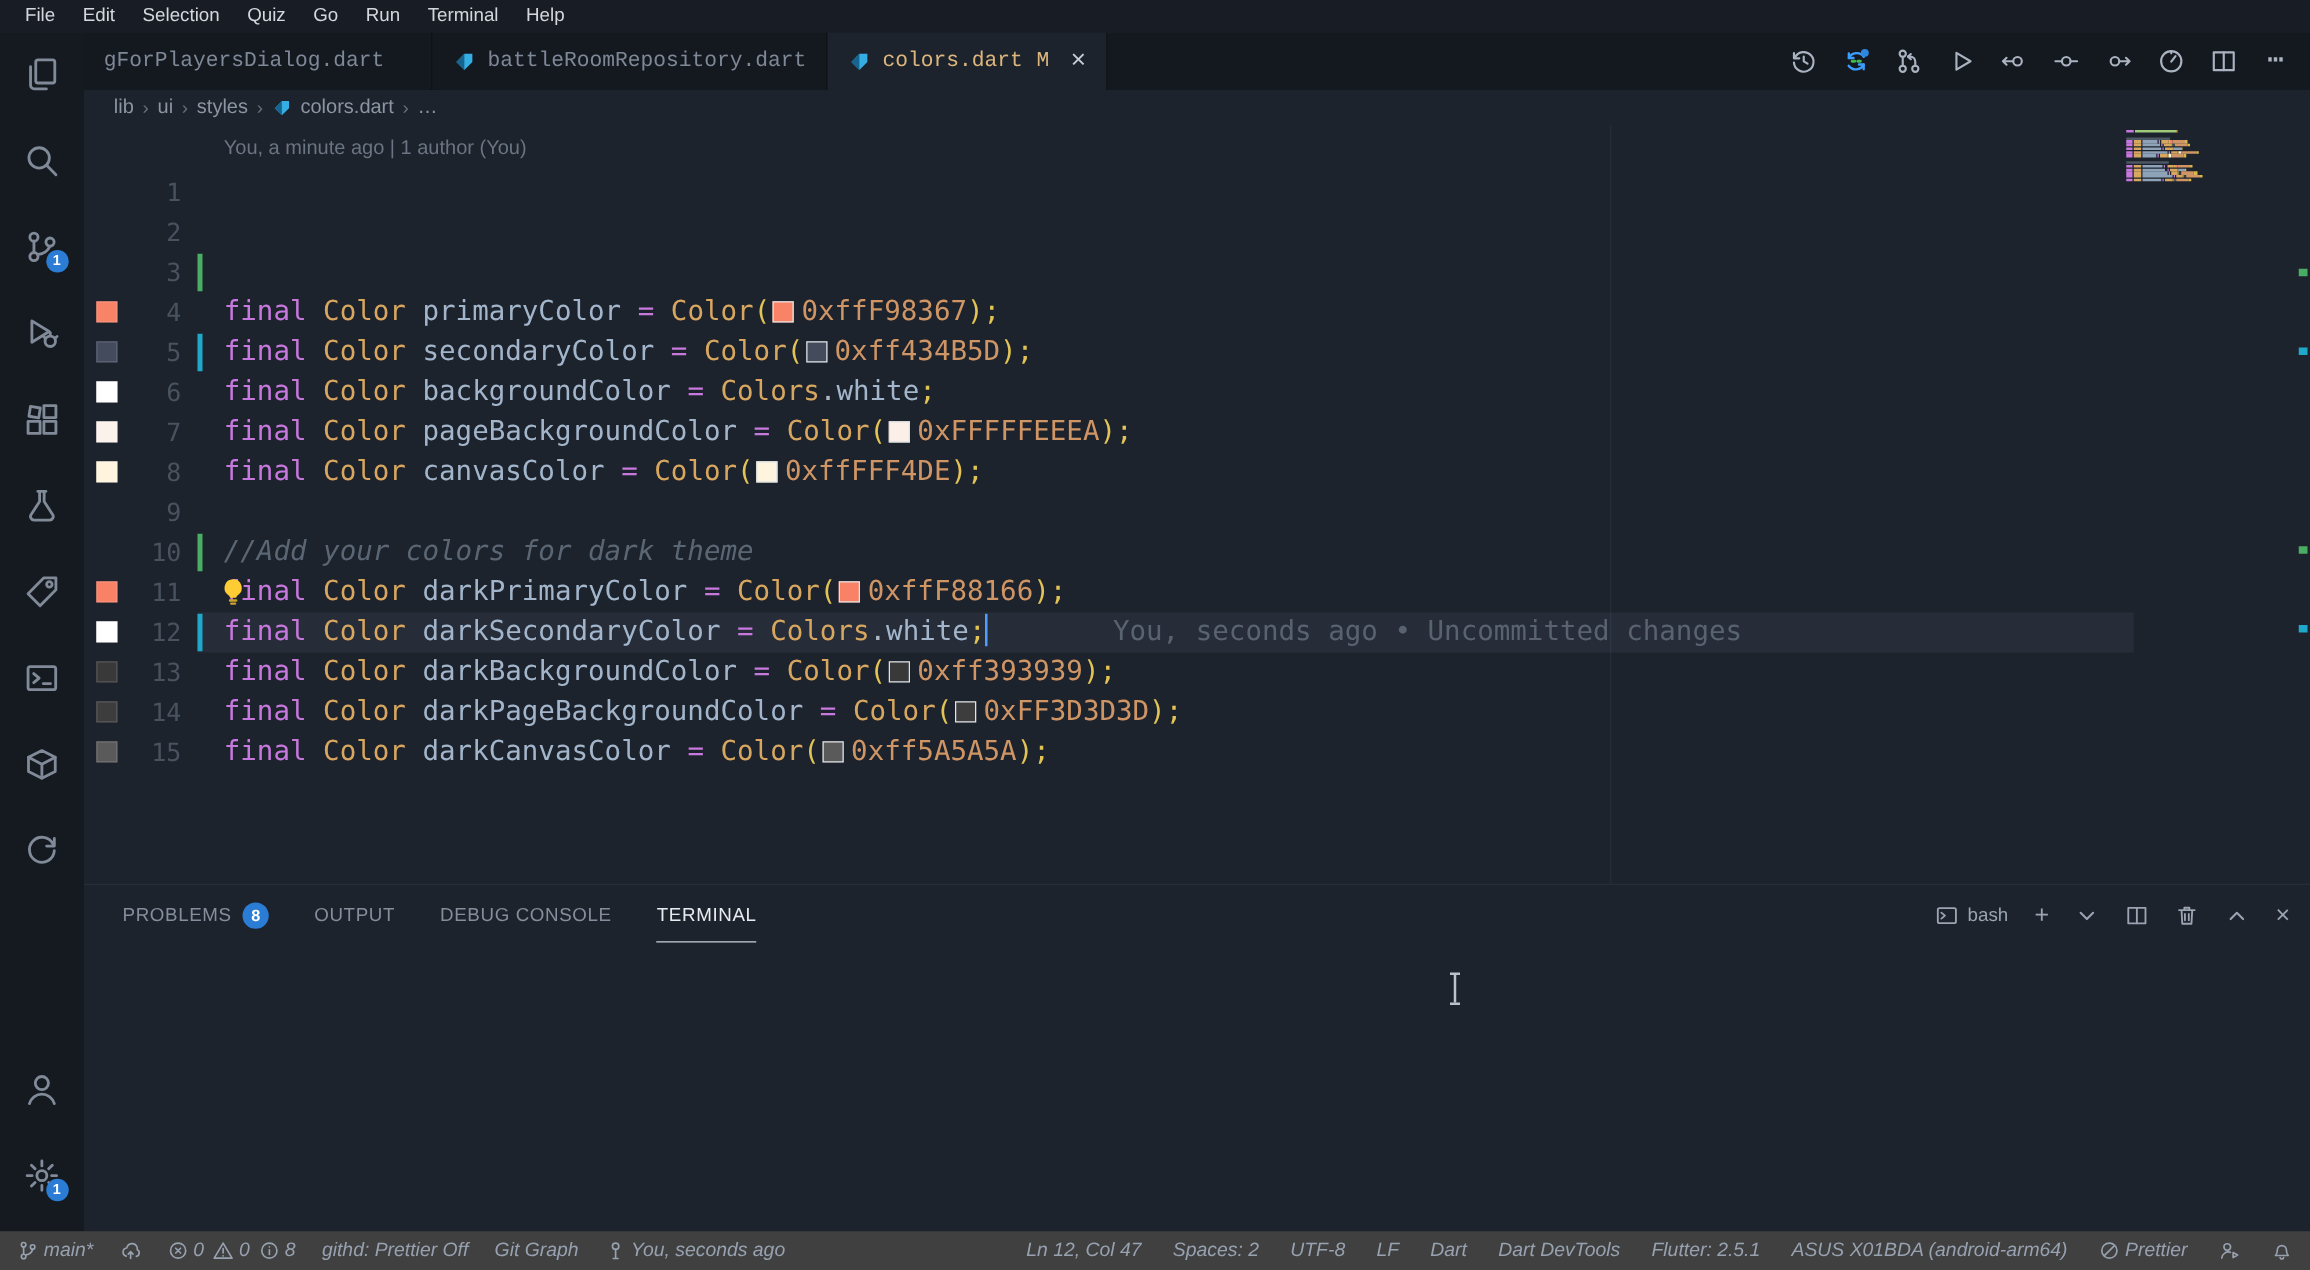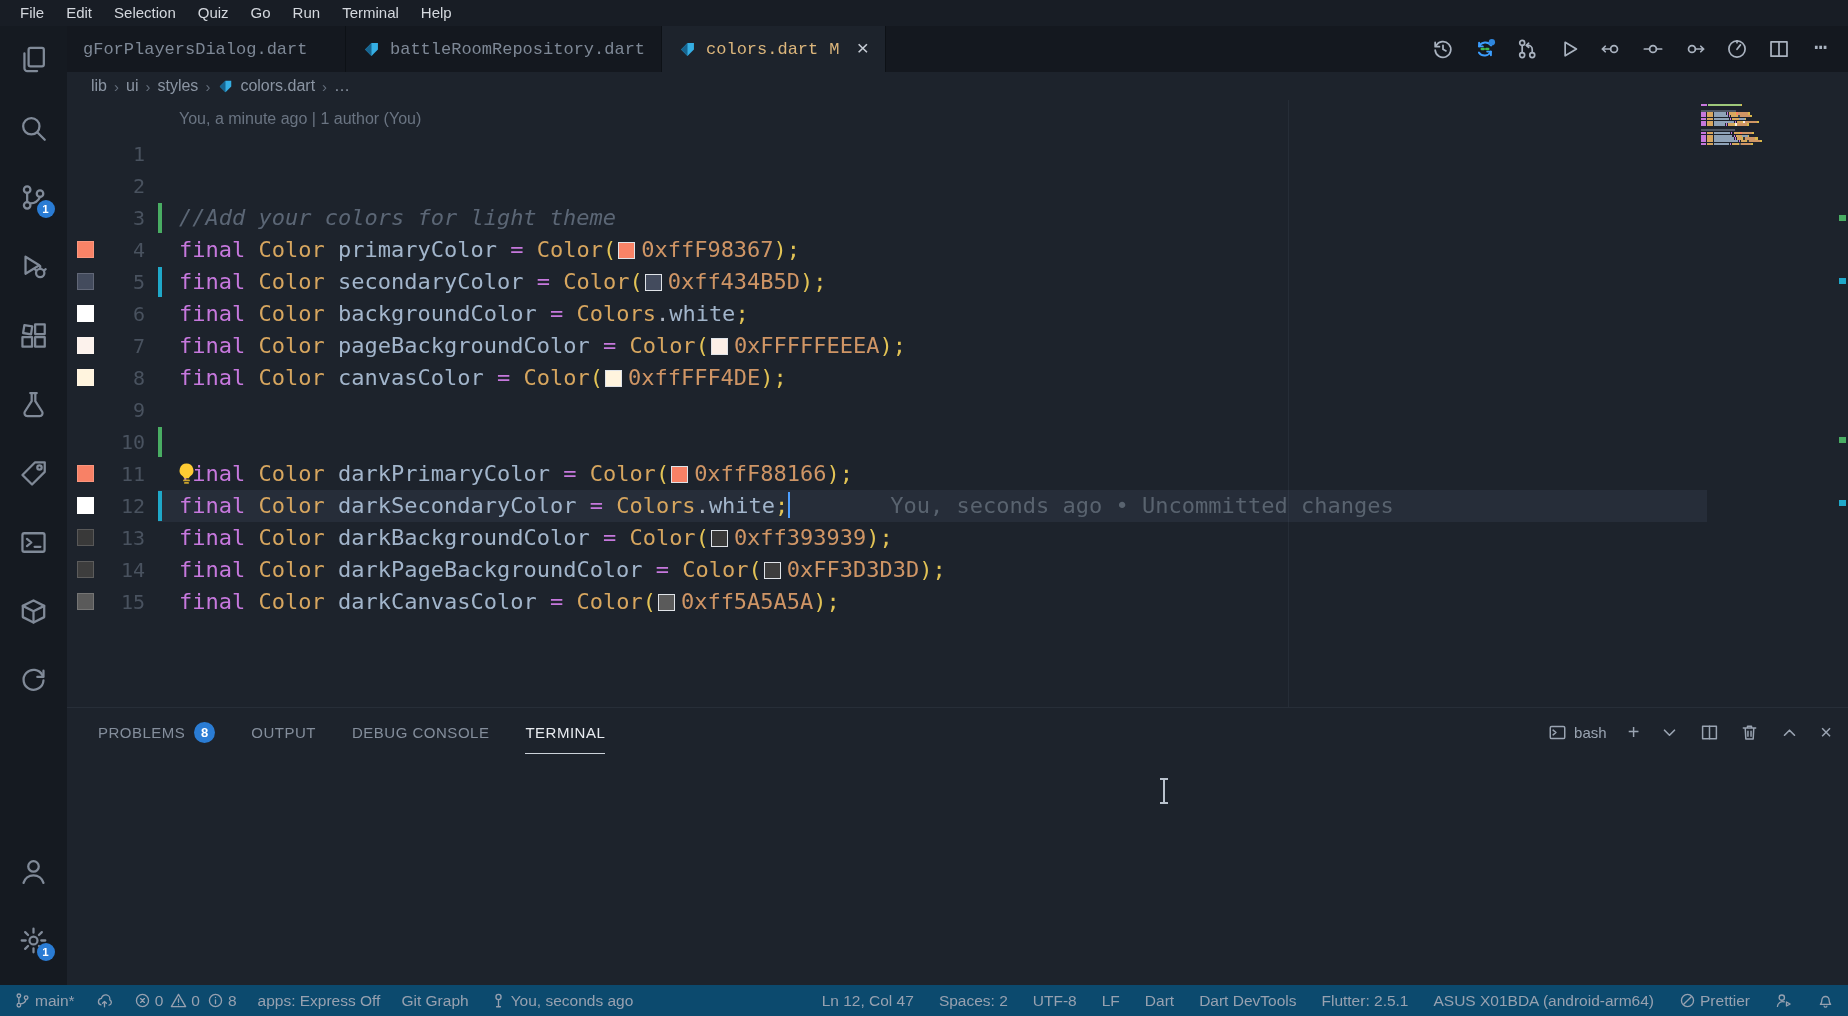--- a/index.html
+++ b/index.html
@@ -78,21 +78,21 @@
   .panel-actions .tglyph{font-size:20px;color:#9aa4b2;}
   .term{padding:8px 0 0 31px;font-family:"DejaVu Sans Mono",monospace;font-size:19px;font-weight:bold;}
   .t-user{color:#2bc272;}
   .t-colon{color:#d6dae0;}
   .t-path{color:#3e7fd6;}
   .t-dollar{color:#d6dae0;font-weight:normal;}
   .ibeam{position:absolute;left:1096px;top:72px;width:2px;height:22px;background:#b9c2cd;}
   .ibeam::before,.ibeam::after{content:"";position:absolute;left:-3px;width:8px;height:2px;background:#b9c2cd;}
   .ibeam::before{top:-2px;} .ibeam::after{bottom:-2px;}
   
-  .statusbar{position:absolute;bottom:0;left:0;right:0;height:31px;background:#0c4a6e;display:flex;align-items:center;padding:0 14px;font-size:15.5px;color:#97a1b0;z-index:6;}
+  .statusbar{position:absolute;bottom:0;left:0;right:0;height:31px;background:#404040;display:flex;align-items:center;padding:0 14px;font-size:15.5px;color:#97a1b0;z-index:6;font-style:italic;}
   .sb-left{display:flex;gap:21px;align-items:center;}
   .sb-right{margin-left:auto;display:flex;gap:25px;align-items:center;}
   .sb-item{display:flex;gap:7px;align-items:center;white-space:nowrap;}
   .sb-item svg{width:17px;height:17px;}
   .sb-seg{display:flex;gap:4px;align-items:center;}
 </style>
 </head>
 <body>
 
 <div class="menubar" id="menubar">
@@ -305,28 +305,28 @@
         <span>…</span>
       </span>
     </div>
 
   <div class="code-area" id="codearea">
     <div class="ruler"></div>
     <div class="codelens">You, a minute ago | 1 author (You)</div>
     <div class="lines" id="lines">
         <div class="line"><span class="gnum">1</span></div>
         <div class="line"><span class="gnum">2</span><span class="codetxt"></span></div>
-        <div class="line"><span class="gnum">3</span><span class="gbar a"></span><span class="codetxt"><span class="tok-cm">//Add your colors for light theme</span></span></div>
+        <div class="line"><span class="gnum">3</span><span class="gbar a"></span></div>
         <div class="line"><span class="gsw" style="background: rgb(249, 131, 103);"></span><span class="gnum">4</span><span class="codetxt"><span class="tok-kw">final</span><span class="tok-tx"> </span><span class="tok-cl">Color</span><span class="tok-tx"> </span><span class="tok-vr">primaryColor</span><span class="tok-tx"> </span><span class="tok-op">=</span><span class="tok-tx"> </span><span class="tok-cl">Color</span><span class="tok-pn">(</span><span class="isw" style="background: rgb(249, 131, 103);"></span><span class="tok-nu">0xffF98367</span><span class="tok-pn">);</span></span></div>
         <div class="line"><span class="gsw" style="background: rgb(67, 75, 93);"></span><span class="gnum">5</span><span class="gbar m"></span><span class="codetxt"><span class="tok-kw">final</span><span class="tok-tx"> </span><span class="tok-cl">Color</span><span class="tok-tx"> </span><span class="tok-vr">secondaryColor</span><span class="tok-tx"> </span><span class="tok-op">=</span><span class="tok-tx"> </span><span class="tok-cl">Color</span><span class="tok-pn">(</span><span class="isw" style="background: rgb(67, 75, 93);"></span><span class="tok-nu">0xff434B5D</span><span class="tok-pn">);</span></span></div>
         <div class="line"><span class="gsw" style="background: rgb(255, 255, 255);"></span><span class="gnum">6</span><span class="codetxt"><span class="tok-kw">final</span><span class="tok-tx"> </span><span class="tok-cl">Color</span><span class="tok-tx"> </span><span class="tok-vr">backgroundColor</span><span class="tok-tx"> </span><span class="tok-op">=</span><span class="tok-tx"> </span><span class="tok-cl">Colors</span><span class="tok-dt">.</span><span class="tok-vr">white</span><span class="tok-pn">;</span></span></div>
         <div class="line"><span class="gsw" style="background: rgb(252, 242, 236);"></span><span class="gnum">7</span><span class="codetxt"><span class="tok-kw">final</span><span class="tok-tx"> </span><span class="tok-cl">Color</span><span class="tok-tx"> </span><span class="tok-vr">pageBackgroundColor</span><span class="tok-tx"> </span><span class="tok-op">=</span><span class="tok-tx"> </span><span class="tok-cl">Color</span><span class="tok-pn">(</span><span class="isw" style="background: rgb(252, 239, 231);"></span><span class="tok-nu">0xFFFFFEEEA</span><span class="tok-pn">);</span></span></div>
         <div class="line"><span class="gsw" style="background: rgb(255, 244, 222);"></span><span class="gnum">8</span><span class="codetxt"><span class="tok-kw">final</span><span class="tok-tx"> </span><span class="tok-cl">Color</span><span class="tok-tx"> </span><span class="tok-vr">canvasColor</span><span class="tok-tx"> </span><span class="tok-op">=</span><span class="tok-tx"> </span><span class="tok-cl">Color</span><span class="tok-pn">(</span><span class="isw" style="background: rgb(255, 244, 222);"></span><span class="tok-nu">0xffFFF4DE</span><span class="tok-pn">);</span></span></div>
         <div class="line"><span class="gnum">9</span><span class="codetxt"></span></div>
-        <div class="line"><span class="gnum">10</span><span class="gbar a"></span></div>
+        <div class="line"><span class="gnum">10</span><span class="gbar a"></span><span class="codetxt"><span class="tok-cm">//Add your colors for dark theme</span></span></div>
         <div class="line"><span class="gsw" style="background: rgb(248, 129, 102);"></span><span class="gnum">11</span><span class="bulb"><svg viewBox="0 0 16 16">
               <path fill="#ffcc33" d="M8 1.6a4.4 4.4 0 0 1 2.4 8.1c-.5.4-.8.8-.8 1.3H6.4c0-.5-.3-.9-.8-1.3A4.4 4.4 0 0 1 8 1.6z"></path>
               <path stroke="#c9a22c" stroke-width="1.2" stroke-linecap="round" d="M6.4 12.4h3.2M7 14h2"></path>
             </svg></span><span class="codetxt"><span class="tok-kw">final</span><span class="tok-tx"> </span><span class="tok-cl">Color</span><span class="tok-tx"> </span><span class="tok-vr">darkPrimaryColor</span><span class="tok-tx"> </span><span class="tok-op">=</span><span class="tok-tx"> </span><span class="tok-cl">Color</span><span class="tok-pn">(</span><span class="isw" style="background: rgb(248, 129, 102);"></span><span class="tok-nu">0xffF88166</span><span class="tok-pn">);</span></span></div>
         <div class="line current"><span class="gsw" style="background: rgb(255, 255, 255);"></span><span class="gnum">12</span><span class="gbar m"></span><span class="codetxt"><span class="tok-kw">final</span><span class="tok-tx"> </span><span class="tok-cl">Color</span><span class="tok-tx"> </span><span class="tok-vr">darkSecondaryColor</span><span class="tok-tx"> </span><span class="tok-op">=</span><span class="tok-tx"> </span><span class="tok-cl">Colors</span><span class="tok-dt">.</span><span class="tok-vr">white</span><span class="tok-pn">;</span><span class="cursor"></span><span class="blame">You, seconds ago • Uncommitted changes</span></span></div>
         <div class="line"><span class="gsw" style="background: rgb(57, 57, 57);"></span><span class="gnum">13</span><span class="codetxt"><span class="tok-kw">final</span><span class="tok-tx"> </span><span class="tok-cl">Color</span><span class="tok-tx"> </span><span class="tok-vr">darkBackgroundColor</span><span class="tok-tx"> </span><span class="tok-op">=</span><span class="tok-tx"> </span><span class="tok-cl">Color</span><span class="tok-pn">(</span><span class="isw" style="background: rgb(57, 57, 57);"></span><span class="tok-nu">0xff393939</span><span class="tok-pn">);</span></span></div>
         <div class="line"><span class="gsw" style="background: rgb(61, 61, 61);"></span><span class="gnum">14</span><span class="codetxt"><span class="tok-kw">final</span><span class="tok-tx"> </span><span class="tok-cl">Color</span><span class="tok-tx"> </span><span class="tok-vr">darkPageBackgroundColor</span><span class="tok-tx"> </span><span class="tok-op">=</span><span class="tok-tx"> </span><span class="tok-cl">Color</span><span class="tok-pn">(</span><span class="isw" style="background: rgb(61, 61, 61);"></span><span class="tok-nu">0xFF3D3D3D</span><span class="tok-pn">);</span></span></div>
         <div class="line"><span class="gsw" style="background: rgb(90, 90, 90);"></span><span class="gnum">15</span><span class="codetxt"><span class="tok-kw">final</span><span class="tok-tx"> </span><span class="tok-cl">Color</span><span class="tok-tx"> </span><span class="tok-vr">darkCanvasColor</span><span class="tok-tx"> </span><span class="tok-op">=</span><span class="tok-tx"> </span><span class="tok-cl">Color</span><span class="tok-pn">(</span><span class="isw" style="background: rgb(90, 90, 90);"></span><span class="tok-nu">0xff5A5A5A</span><span class="tok-pn">);</span></span></div>
       </div>
     <div class="minimap" id="minimap">
@@ -595,21 +595,21 @@
         <span class="sb-seg">
           <svg viewBox="0 0 16 16" fill="none" stroke="currentColor" stroke-width="1.25" stroke-linecap="round" stroke-linejoin="round">
             <circle cx="8" cy="8" r="5.7"></circle>
             <path d="M8 7.4v3.5M8 5.1v.1"></path>
           </svg>
           <span>8</span>
         </span>
       </div>
       <div class="sb-item">
         <span class="sb-seg">
-          <span>apps: Express Off</span>
+          <span>githd: Prettier Off</span>
         </span>
       </div>
       <div class="sb-item">
         <span class="sb-seg">
           <span>Git Graph</span>
         </span>
       </div>
       <div class="sb-item">
         <span class="sb-seg">
           <svg viewBox="0 0 16 16" fill="none" stroke="currentColor" stroke-width="1.25" stroke-linecap="round" stroke-linejoin="round">

